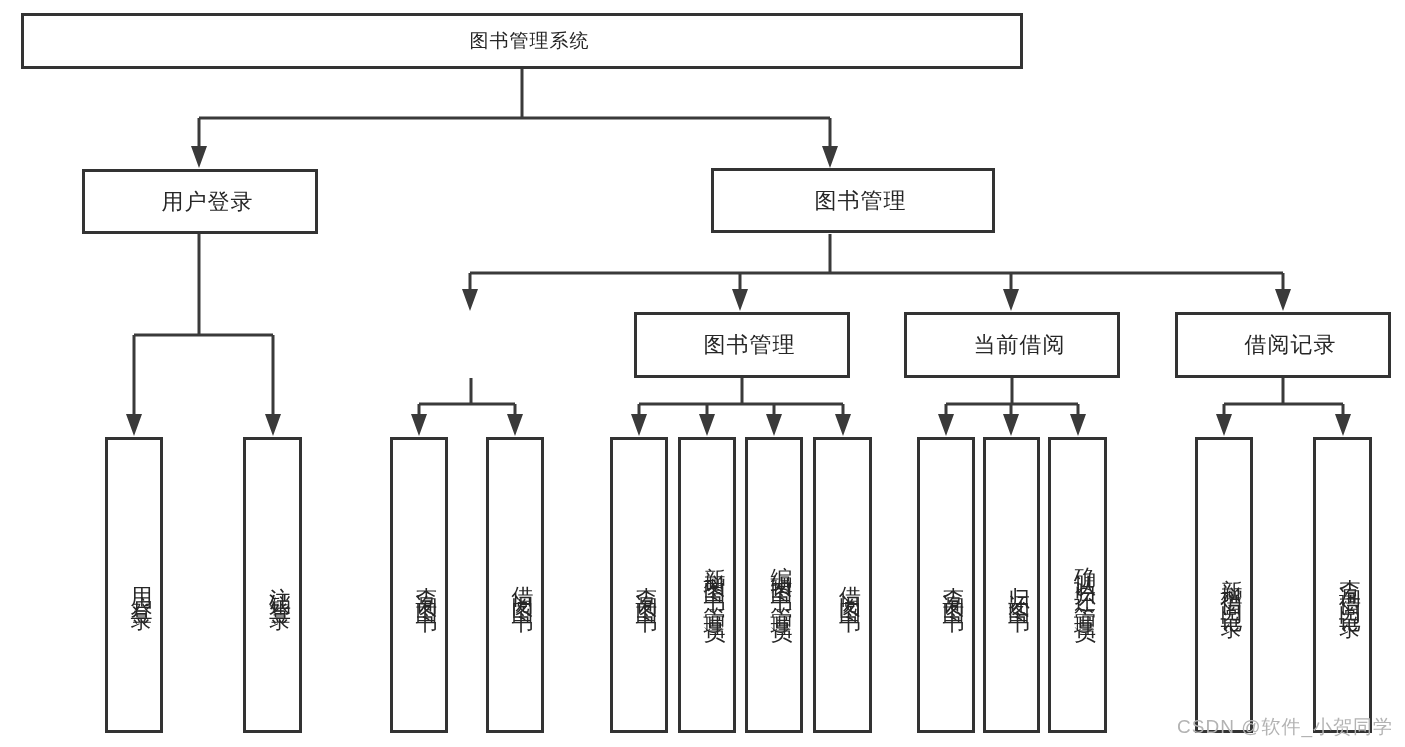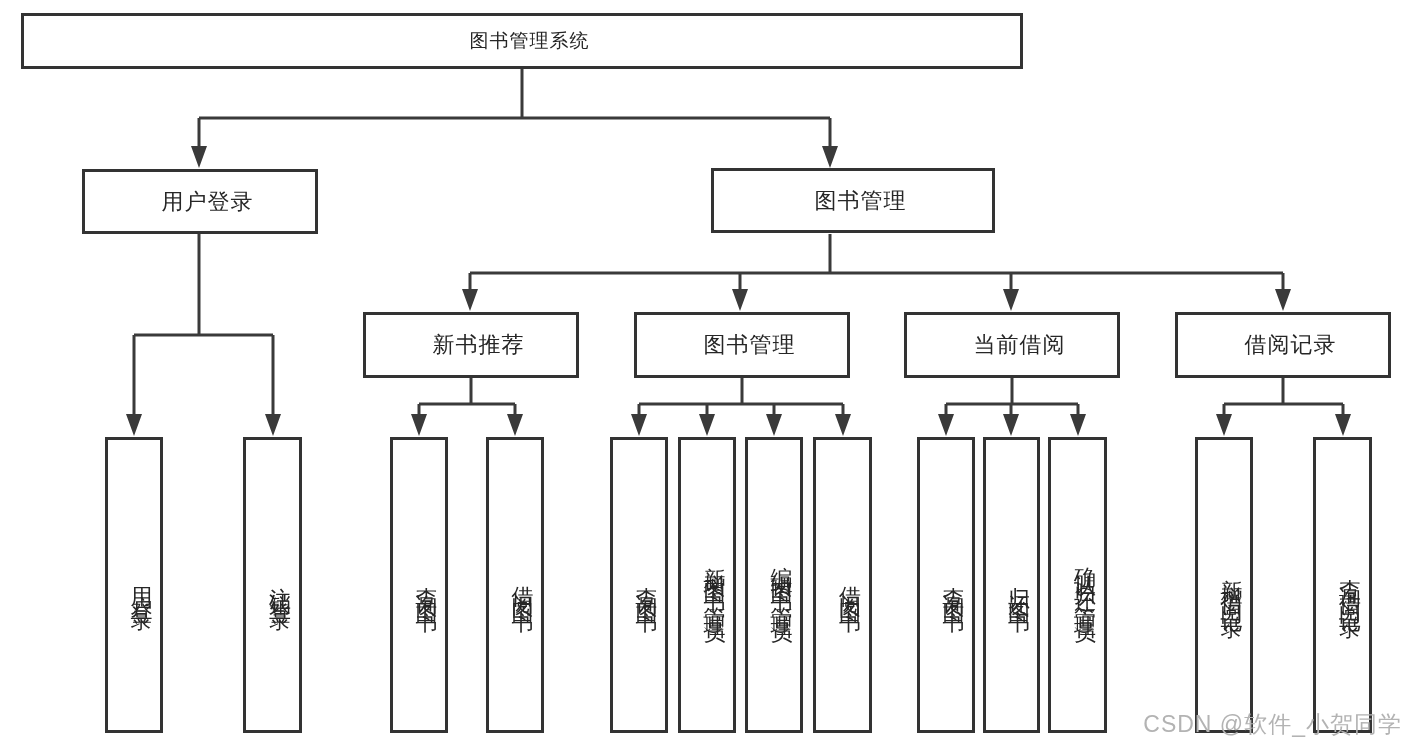--- a/index.html
+++ b/index.html
@@ -37,22 +37,22 @@
   .v-box span{
     writing-mode:vertical-rl;
     text-orientation:mixed;
     font-size:22px;
     letter-spacing:8px;
     line-height:1;
     white-space:nowrap;
   }
   .watermark{
     position:absolute;
-    right:3px;bottom:7px;
-    font-size:23px;
+    right:12px;bottom:7px;
+    font-size:19px;
     color:var(--watermark);
     letter-spacing:1px;
     white-space:nowrap;
   }
 </style>
 </head>
 <body>
 
 <div class="stage">
 
@@ -65,23 +65,20 @@
     <span>图书管理系统</span>
   </div>
 
   <div class="box h-box" style="left:82px;top:169px;width:236px;height:65px;">
     <span>用户登录</span>
   </div>
   <div class="box h-box" style="left:711px;top:168px;width:284px;height:65px;">
     <span>图书管理</span>
   </div>
 
-  <div class="box h-box" style="left:363px;top:312px;width:216px;height:66px;">
-    <span>新书推荐</span>
-  </div>
   <div class="box h-box" style="left:634px;top:312px;width:216px;height:66px;">
     <span>图书管理</span>
   </div>
   <div class="box h-box" style="left:904px;top:312px;width:216px;height:66px;justify-content:center;">
     <span>当前借阅</span>
   </div>
   <div class="box h-box" style="left:1175px;top:312px;width:216px;height:66px;">
     <span>借阅记录</span>
   </div>
 

